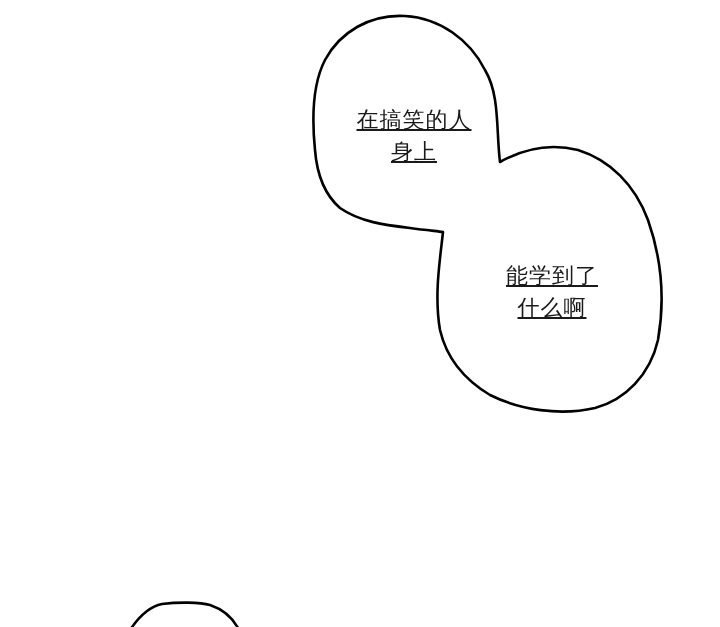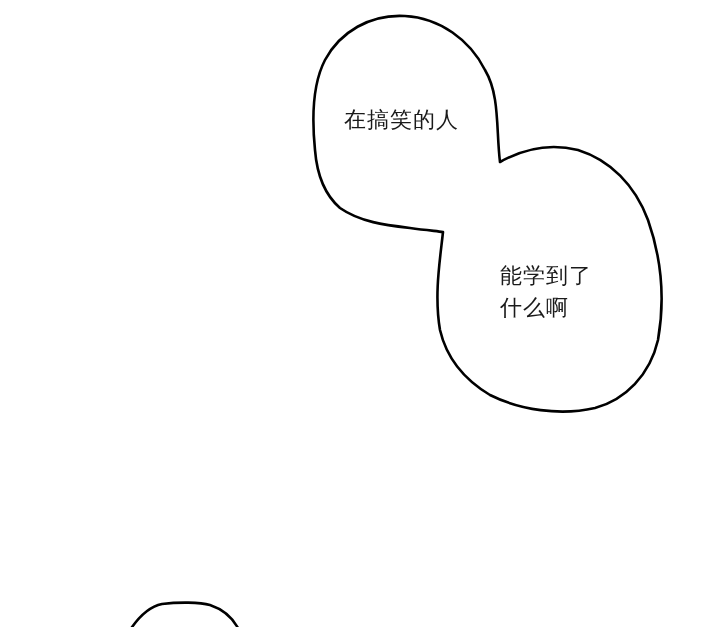--- a/index.html
+++ b/index.html
@@ -17,22 +17,24 @@
     .canvas {
       position: absolute;
       left: 0; top: 0;
       width: 720px; height: 627px;
     }
     .bubble-text {
       position: absolute;
       color: #1a1a1a;
       font-size: 22px;
       line-height: 32px;
+      text-align: center;
       letter-spacing: 1px;
       white-space: nowrap;
+      text-decoration: underline;
     }
     .bubble-text .line { display: block; }
     #text1 { left: 344px; top: 104px; width: 140px; }
     #text2 { left: 500px; top: 260px; width: 104px; }
   </style>
 </head>
 <body>
 
 <svg class="canvas" viewBox="0 0 720 627" xmlns="http://www.w3.org/2000/svg">
 
@@ -53,18 +55,19 @@
            C 550 143, 525 148, 500 162 Z"></path>
 
   <path fill="#ffffff" stroke="#000000" stroke-width="2.6" d="M 130 630
            C 140 615, 152 606, 162 604
            C 178 602, 200 602, 210 605
            C 222 609, 232 617, 238 628"></path>
 </svg>
 
 <div id="text1" class="bubble-text">
   <span class="line">在搞笑的人</span>
+  <span class="line">身上</span>
 </div>
 
 <div id="text2" class="bubble-text">
   <span class="line">能学到了</span>
   <span class="line">什么啊</span>
 </div>
 
 </body></html>

